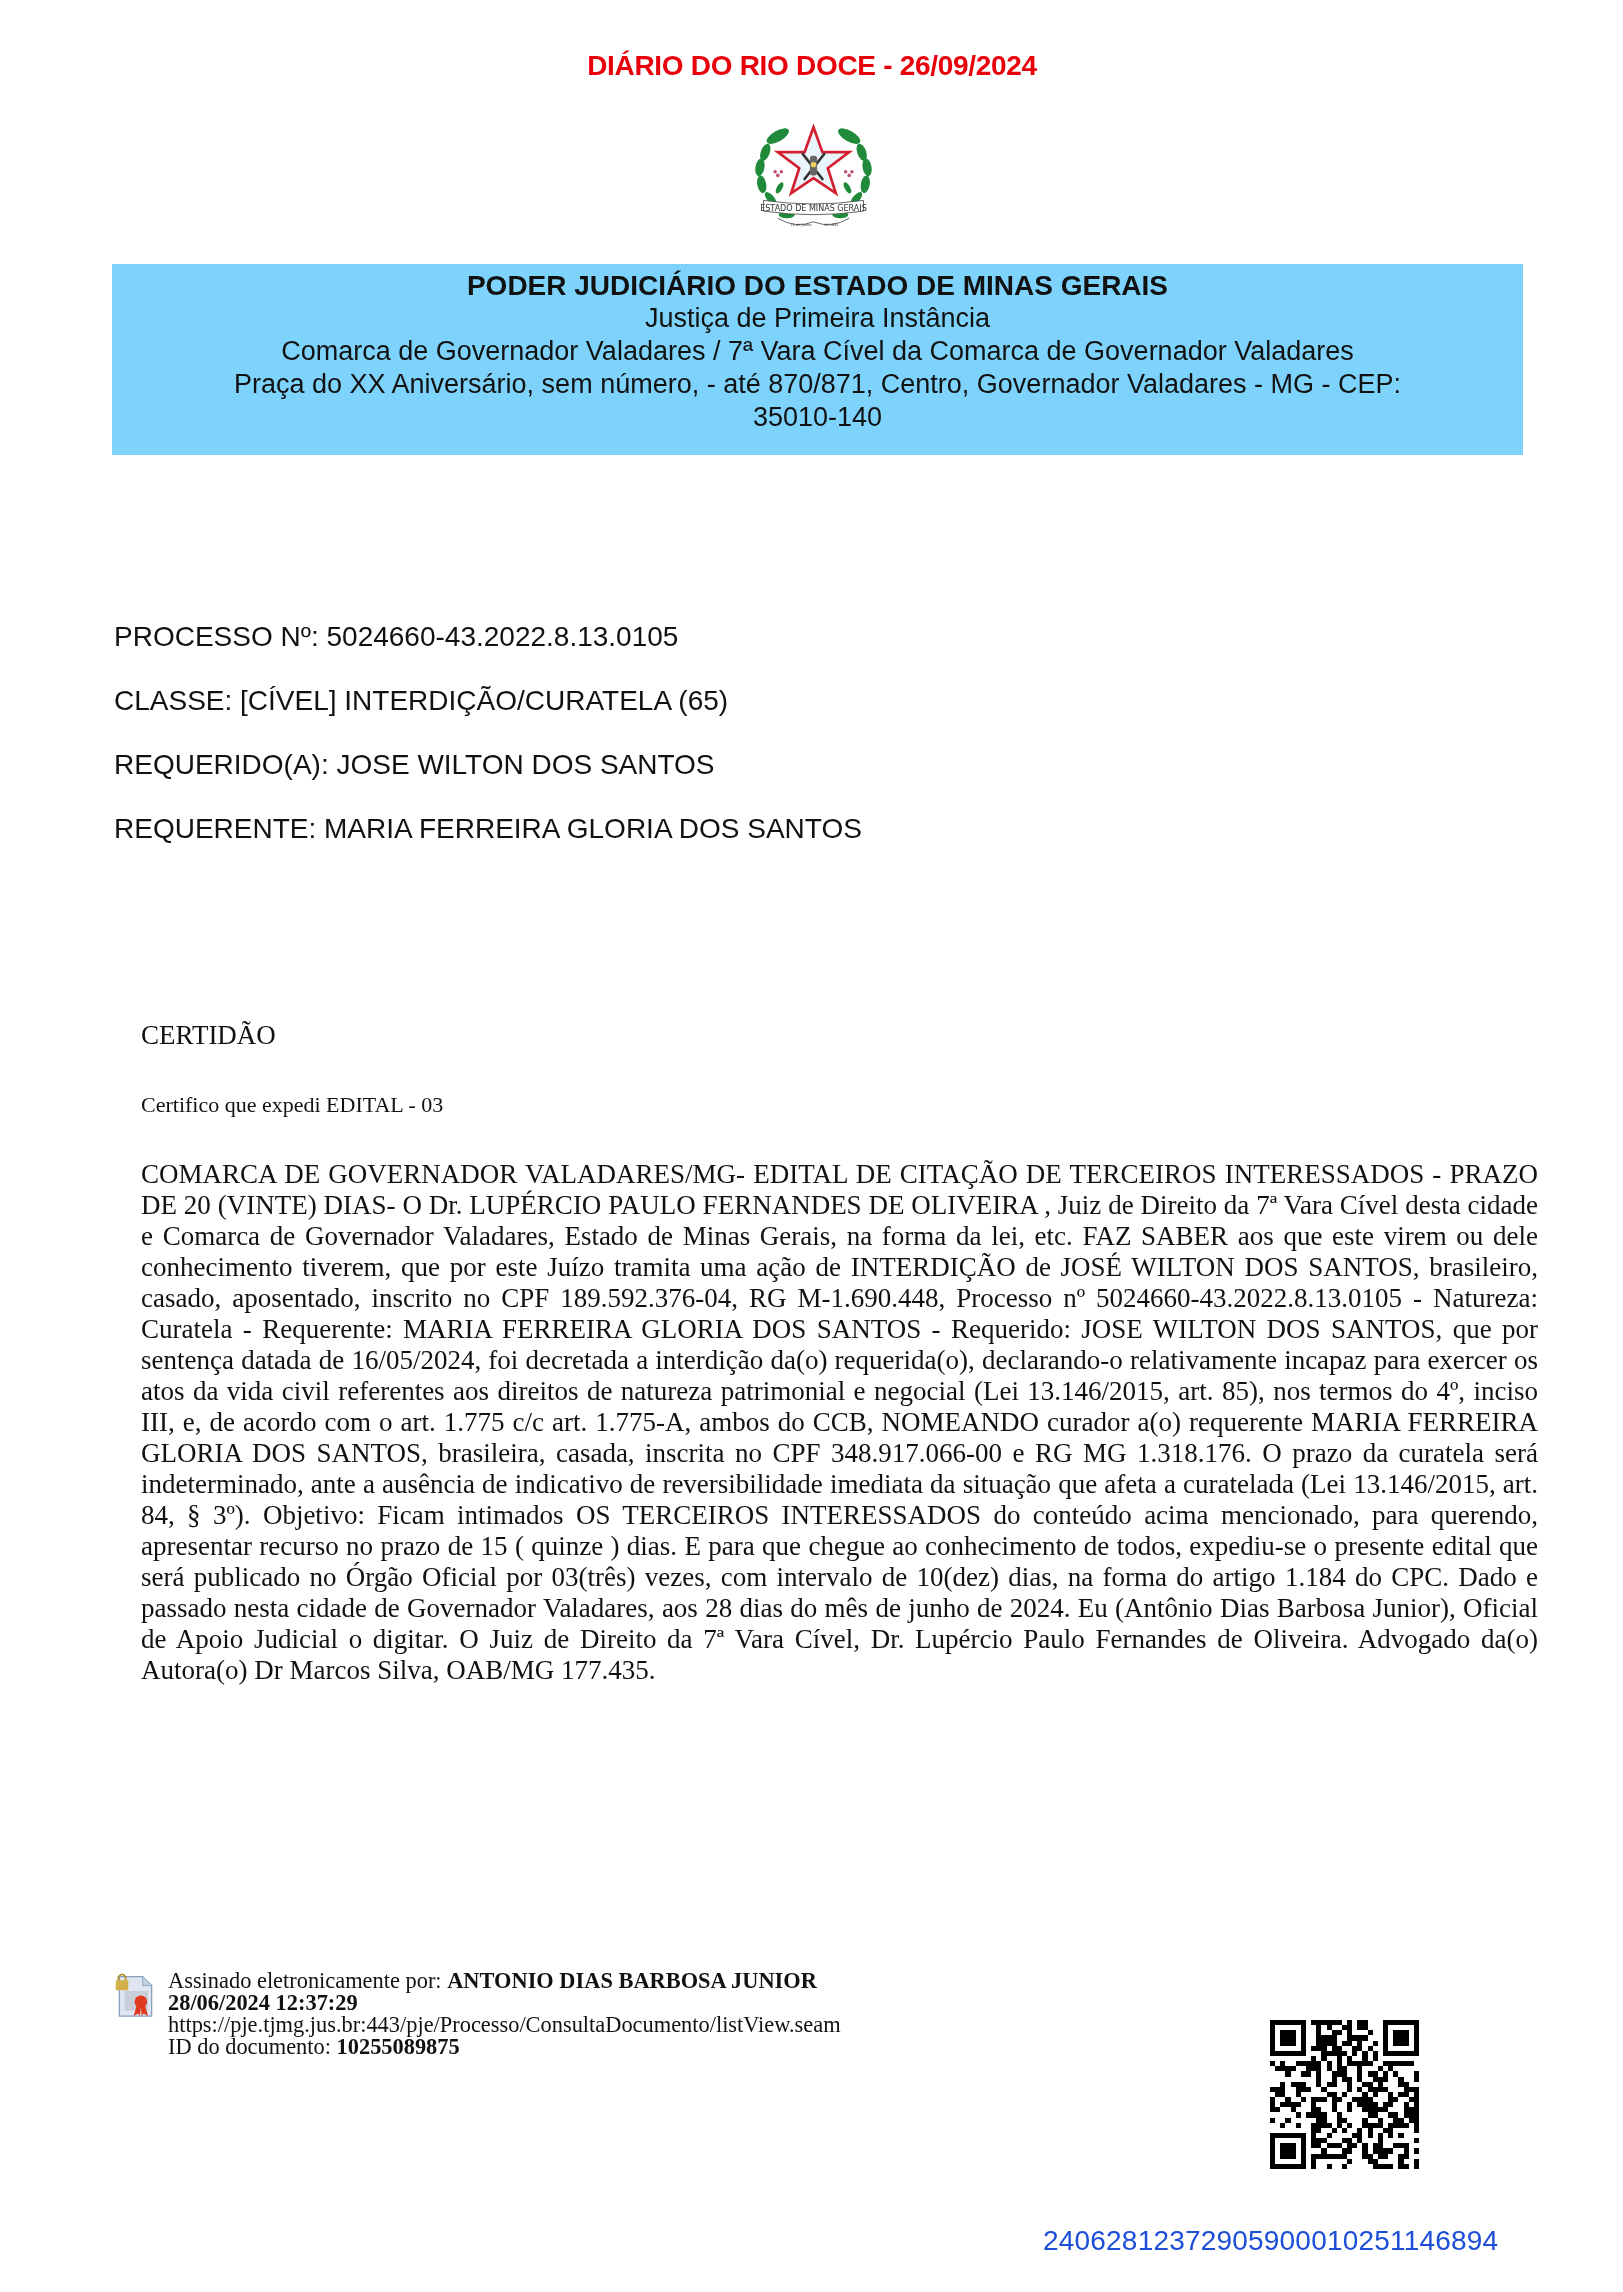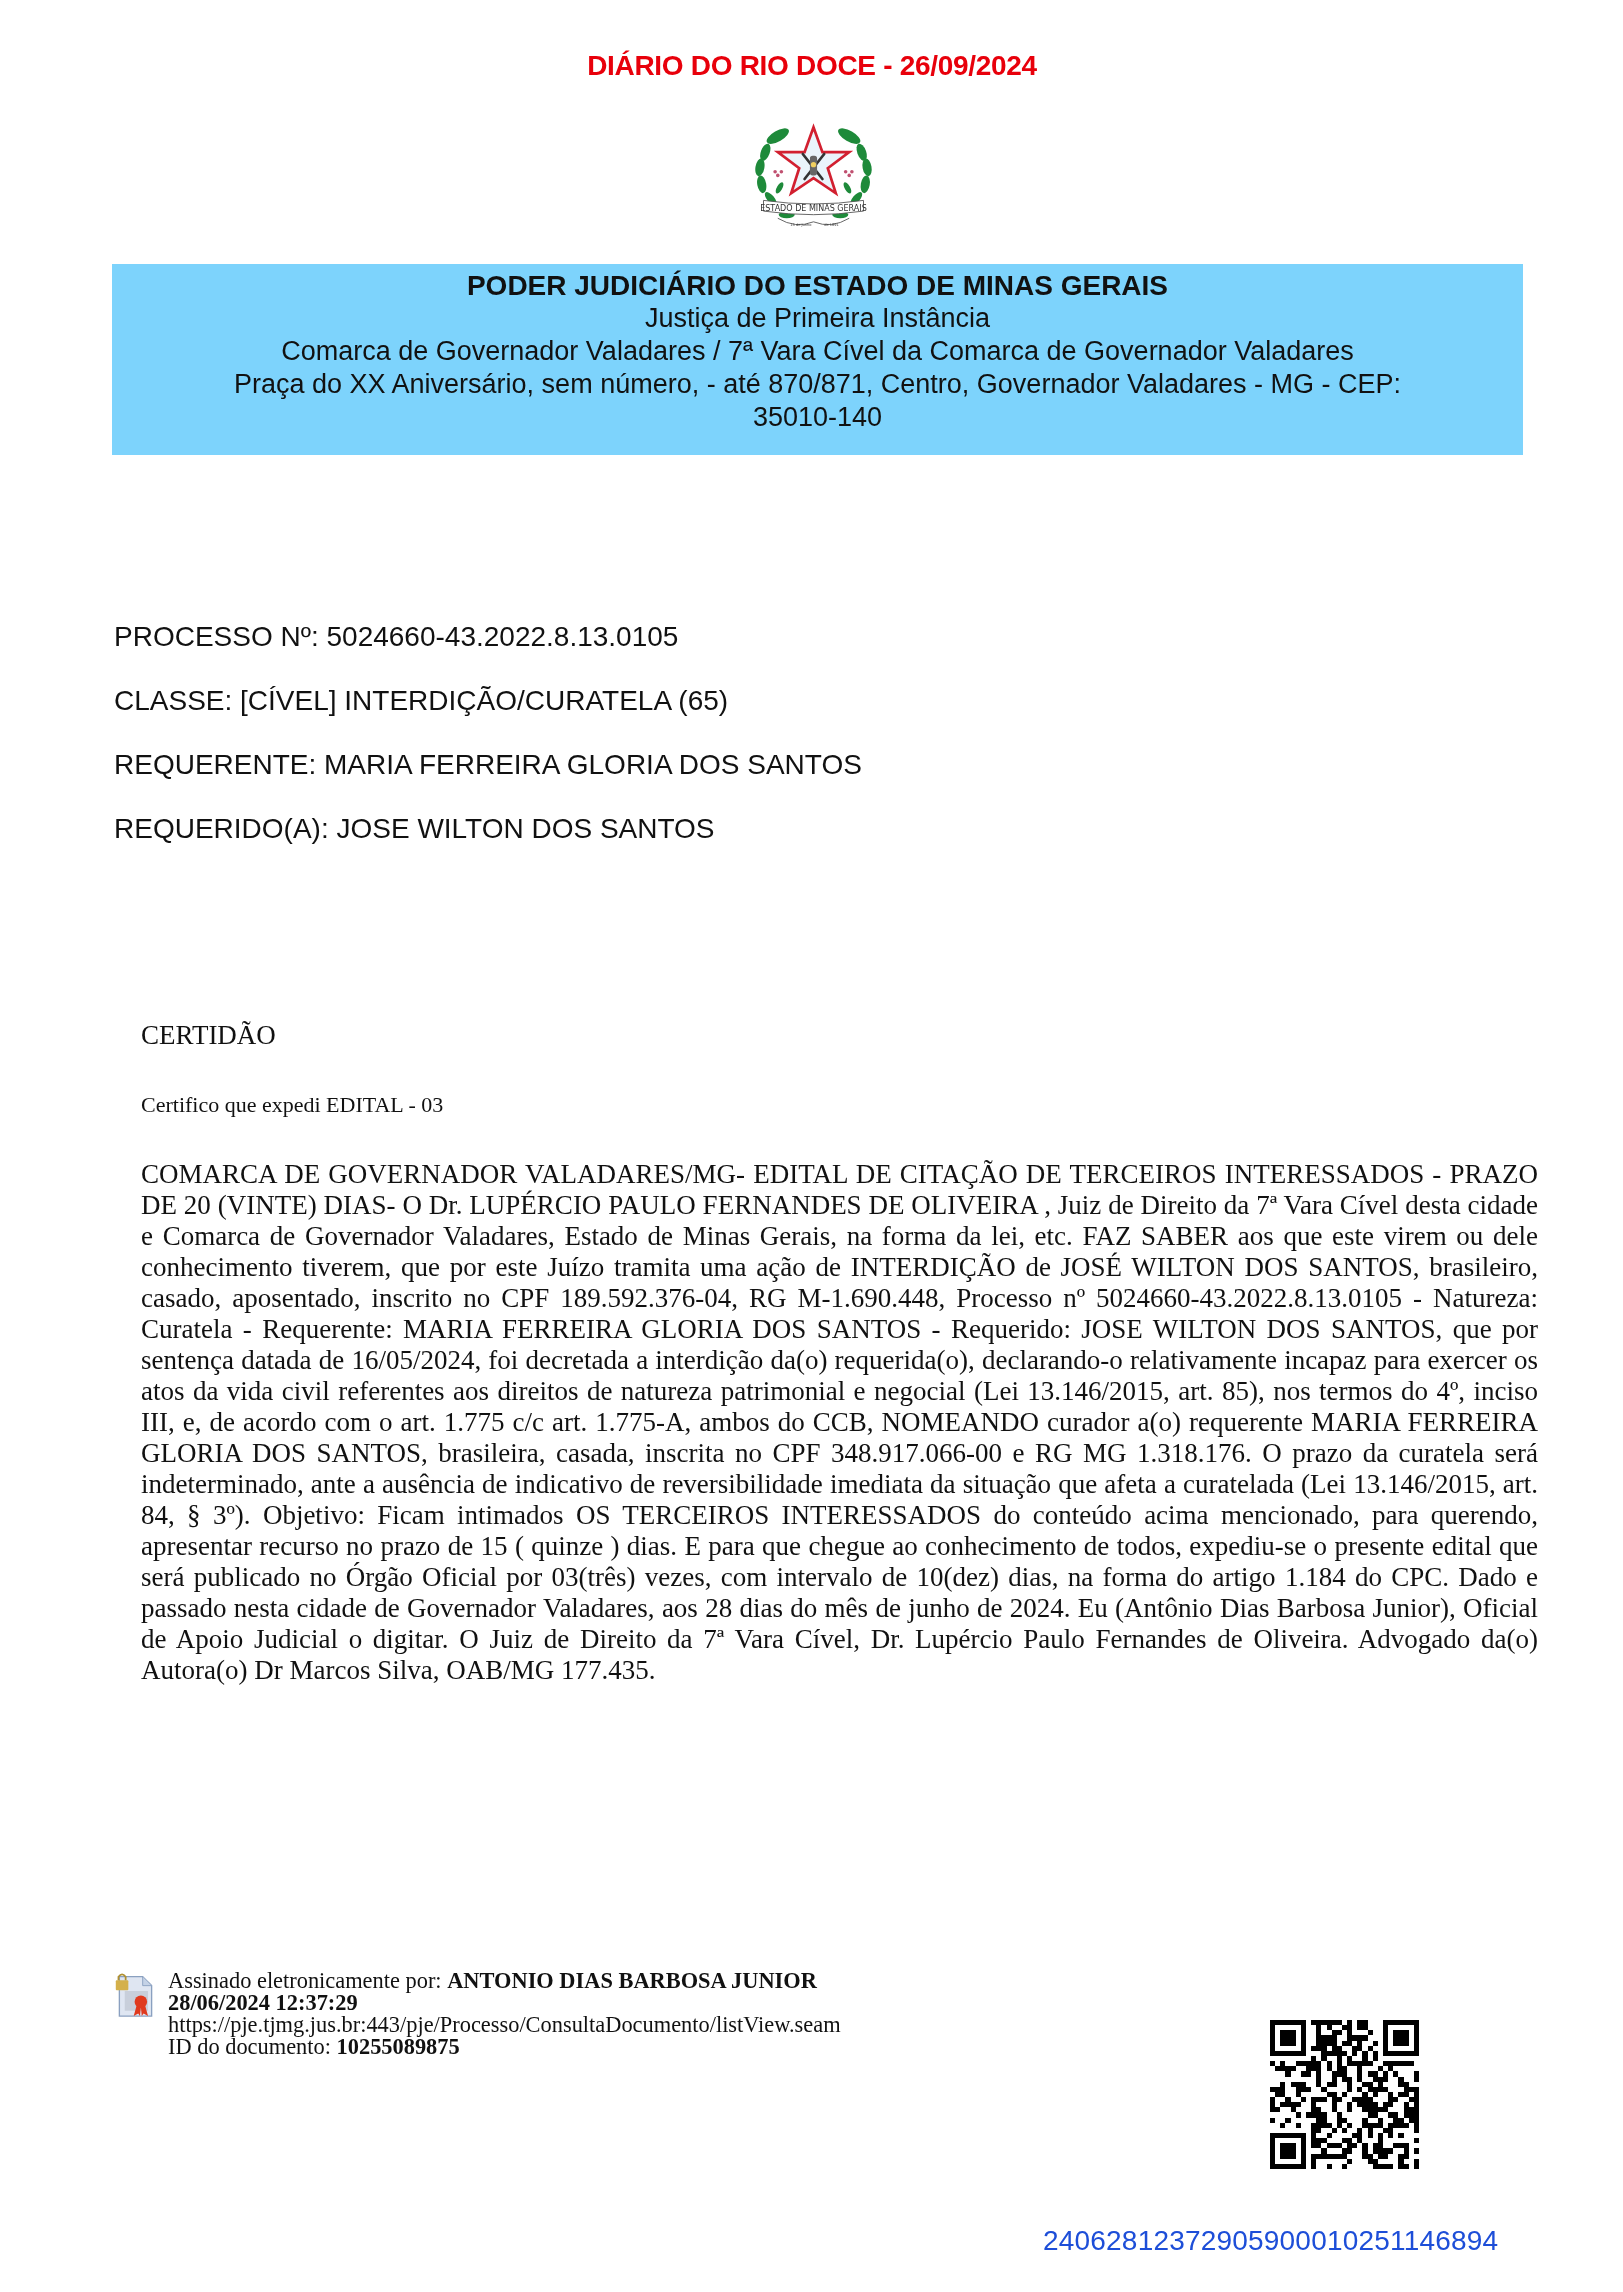--- a/index.html
+++ b/index.html
@@ -118,26 +118,26 @@
 <div class="abs case-info">
   <div class="line">
     <span>PROCESSO Nº:</span>
     <span>5024660-43.2022.8.13.0105</span>
   </div>
   <div class="line">
     <span>CLASSE:</span>
     <span>[CÍVEL] INTERDIÇÃO/CURATELA (65)</span>
   </div>
   <div class="line">
+    <span>REQUERIDO(A):</span>
+    <span>JOSE WILTON DOS SANTOS</span>
+  </div>
+  <div class="line">
     <span>REQUERENTE:</span>
     <span>MARIA FERREIRA GLORIA DOS SANTOS</span>
-  </div>
-  <div class="line">
-    <span>REQUERIDO(A):</span>
-    <span>JOSE WILTON DOS SANTOS</span>
   </div>
 </div>
 
 <div class="abs serif cert-title">CERTIDÃO</div>
 <div class="abs serif cert-line">Certifico que expedi EDITAL - 03</div>
 <div class="abs serif body-text">COMARCA DE GOVERNADOR VALADARES/MG- EDITAL DE CITAÇÃO DE TERCEIROS INTERESSADOS - PRAZO DE 20 (VINTE) DIAS- O Dr. LUPÉRCIO PAULO FERNANDES DE OLIVEIRA , Juiz de Direito da 7ª Vara Cível desta cidade e Comarca de Governador Valadares, Estado de Minas Gerais, na forma da lei, etc. FAZ SABER aos que este virem ou dele conhecimento tiverem, que por este Juízo tramita uma ação de INTERDIÇÃO de JOSÉ WILTON DOS SANTOS, brasileiro, casado, aposentado, inscrito no CPF 189.592.376-04, RG M-1.690.448, Processo nº 5024660-43.2022.8.13.0105 - Natureza: Curatela - Requerente: MARIA FERREIRA GLORIA DOS SANTOS - Requerido: JOSE WILTON DOS SANTOS, que por sentença datada de 16/05/2024, foi decretada a interdição da(o) requerida(o), declarando-o relativamente incapaz para exercer os atos da vida civil referentes aos direitos de natureza patrimonial e negocial (Lei 13.146/2015, art. 85), nos termos do 4º, inciso III, e, de acordo com o art. 1.775 c/c art. 1.775-A, ambos do CCB, NOMEANDO curador a(o) requerente MARIA FERREIRA GLORIA DOS SANTOS, brasileira, casada, inscrita no CPF 348.917.066-00 e RG MG 1.318.176. O prazo da curatela será indeterminado, ante a ausência de indicativo de reversibilidade imediata da situação que afeta a curatelada (Lei 13.146/2015, art. 84, § 3º). Objetivo: Ficam intimados OS TERCEIROS INTERESSADOS do conteúdo acima mencionado, para querendo, apresentar recurso no prazo de 15 ( quinze ) dias. E para que chegue ao conhecimento de todos, expediu-se o presente edital que será publicado no Órgão Oficial por 03(três) vezes, com intervalo de 10(dez) dias, na forma do artigo 1.184 do CPC. Dado e passado nesta cidade de Governador Valadares, aos 28 dias do mês de junho de 2024. Eu (Antônio Dias Barbosa Junior), Oficial de Apoio Judicial o digitar. O Juiz de Direito da 7ª Vara Cível, Dr. Lupércio Paulo Fernandes de Oliveira. Advogado da(o) Autora(o) Dr Marcos Silva, OAB/MG 177.435.</div>
 
 <div class="abs signature">
   <div class="sig-icon">
     <svg width="43" height="45" viewBox="0 0 48 50" xmlns="http://www.w3.org/2000/svg">

